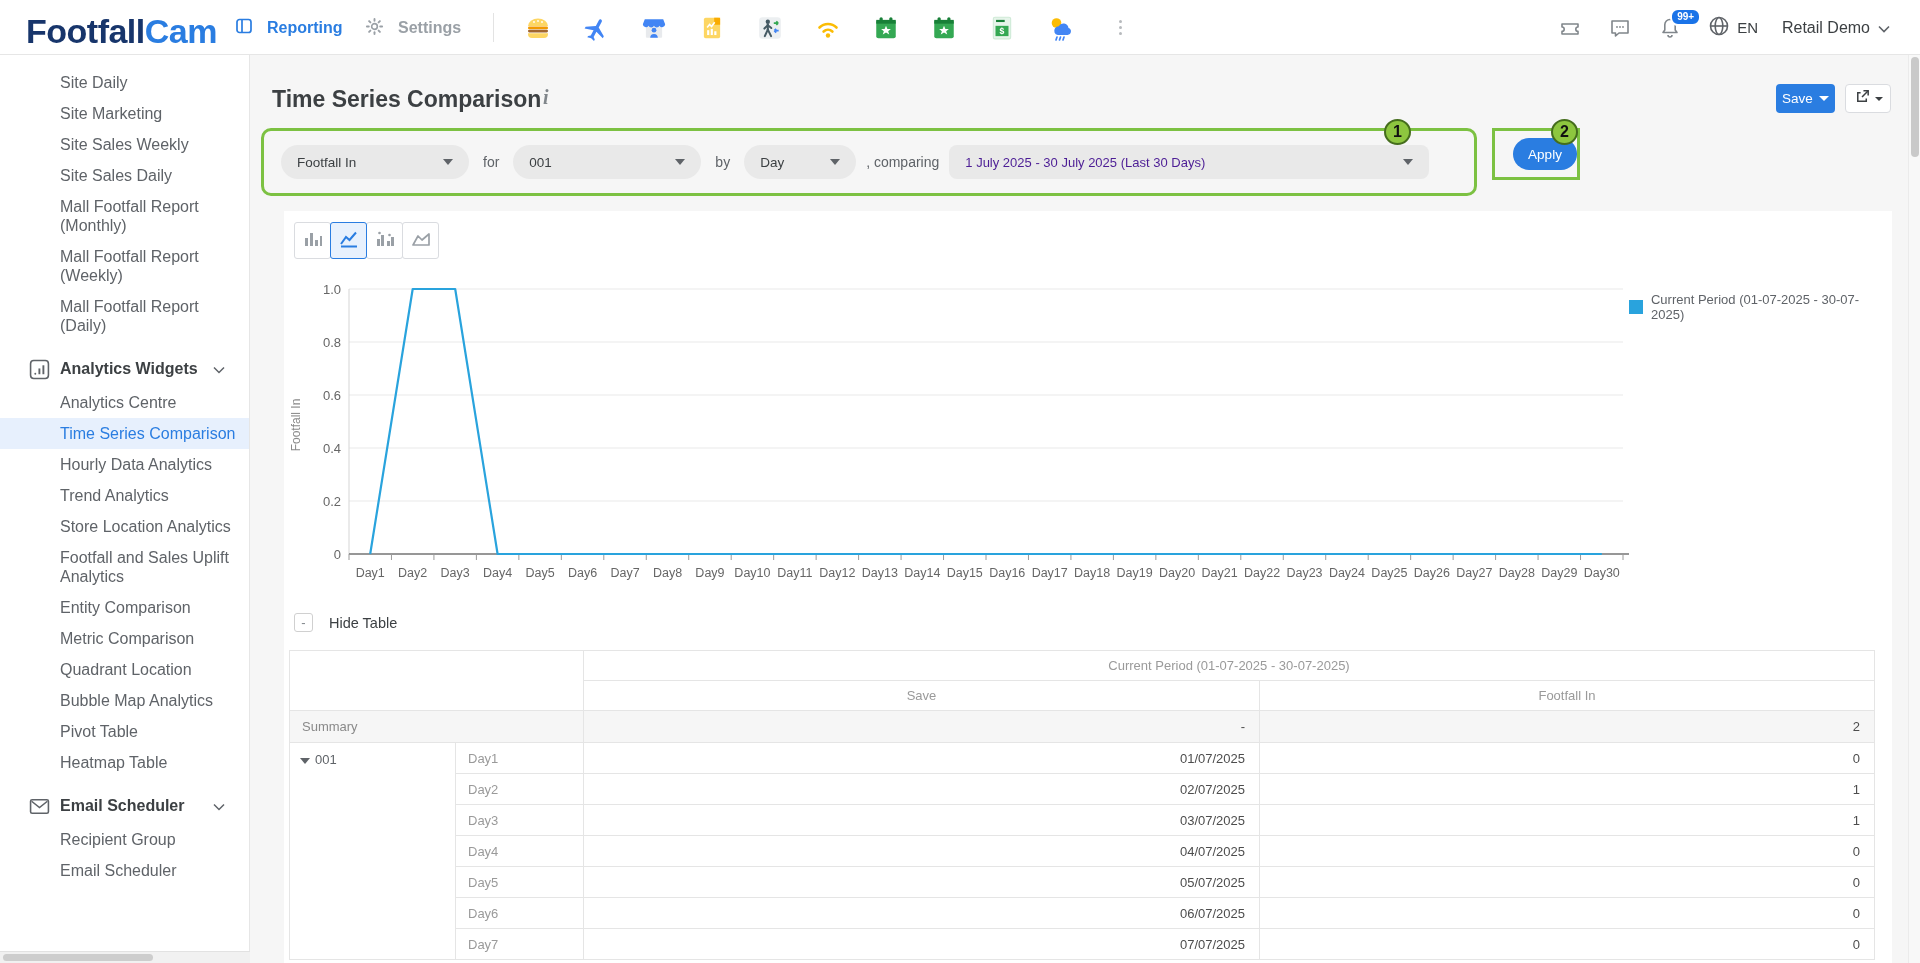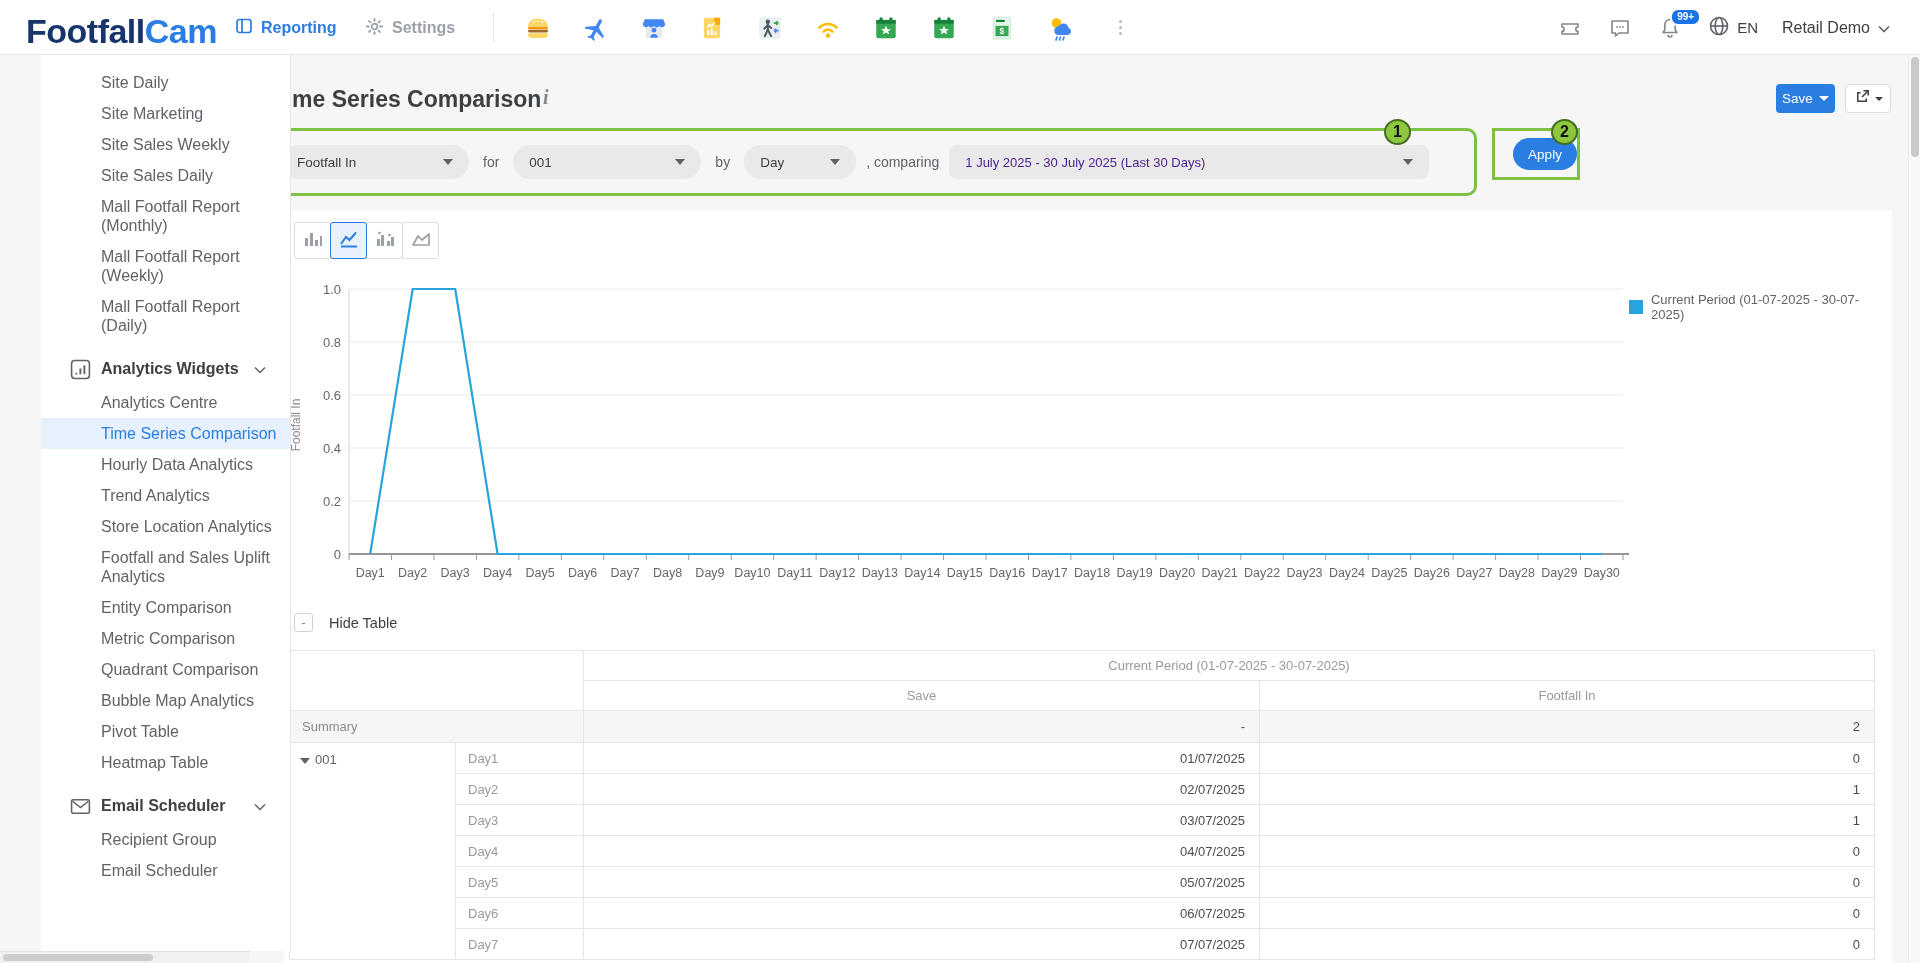--- a/index.html
+++ b/index.html
@@ -3,36 +3,36 @@
 <meta charset="utf-8">
 <style>
   * { margin:0; padding:0; box-sizing:border-box; }
   html,body { width:1920px; height:963px; overflow:hidden; background:#f4f5f5; font-family:"Liberation Sans",sans-serif; }
   .screen { position:relative; width:1920px; height:963px; overflow:hidden; background:#f6f6f6; }
 
   
   header { position:absolute; left:0; top:0; width:1920px; height:55px; background:#fff; border-bottom:1px solid #e6e6e6; z-index:20; }
   .logo { position:absolute; left:26px; top:12px; font-size:34px; font-weight:bold; letter-spacing:-0.5px; color:#17356b; }
   .logo .cam { color:#2a7de1; }
-  .nav-item { position:absolute; top:14px; height:28px; display:flex; align-items:center; gap:8px; font-size:16px; cursor:pointer; }
+  .nav-item { position:absolute; top:14px; height:28px; display:flex; align-items:center; gap:14px; font-size:16px; cursor:pointer; }
   .nav-reporting { left:235px; color:#2a7de1; font-weight:bold; }
   .nav-settings { left:365px; color:#9aa0a6; font-weight:bold; }
   .header-divider { position:absolute; left:493px; top:13px; width:1px; height:29px; background:#e3e3e3; }
   .app-icons { position:absolute; left:524px; top:14px; display:flex; gap:31px; align-items:center; }
   .app-icon { width:27px; height:27px; display:flex; align-items:center; justify-content:center; cursor:pointer; }
   .more-dots { position:absolute; left:1112px; top:14px; width:16px; height:27px; display:flex; flex-direction:column; justify-content:center; align-items:center; gap:3px; cursor:pointer; }
   .more-dots i { width:3px; height:3px; border-radius:50%; background:#b7babd; }
   .hdr-right { position:absolute; right:30px; top:0; height:55px; display:flex; align-items:center; gap:24px; }
   .hdr-ic { position:relative; width:26px; height:26px; display:flex; align-items:center; justify-content:center; cursor:pointer; }
   .notif-badge { position:absolute; top:-7px; left:13px; background:#1a73e8; color:#fff; font-size:10px; font-weight:bold; padding:2px 5px; border-radius:8px; border:2px solid #fff; line-height:1; }
   .lang { display:flex; align-items:center; gap:6px; font-size:15px; color:#3c4043; cursor:pointer; }
   .account { display:flex; align-items:center; gap:8px; font-size:16px; color:#3c4043; cursor:pointer; }
 
   
-  aside { position:absolute; left:0; top:55px; width:250px; height:896px; background:#fff; border-right:1px solid #e6e6e6; padding-top:12px; overflow:hidden; z-index:10;margin-left:41px; }
+  aside { position:absolute; left:0; top:55px; width:250px; height:896px; background:#fff; border-right:1px solid #e6e6e6; padding-top:12px; overflow:hidden; z-index:10; }
   .side-item { padding:6px 10px 6px 60px; font-size:16px; line-height:19px; color:#5f6368; cursor:pointer; }
   .side-item.active { background:#e7f0fd; color:#2a7de1; }
   .side-section { display:flex; align-items:center; margin-top:10px; height:36px; padding-left:28px; cursor:pointer; }
   .side-section .sec-icon { width:22px; height:22px; margin-right:10px; display:flex; align-items:center; justify-content:center; }
   .side-section .sec-label { font-size:16px; font-weight:bold; color:#3c4043; flex:1; }
   .side-section .sec-chev { margin-right:24px; }
   .sidebar-hscroll { position:absolute; left:0; top:951px; width:250px; height:12px; background:#f1f1f1; border-top:1px solid #e2e2e2; z-index:11; }
   .sidebar-hscroll .thumb { position:absolute; left:3px; top:2px; width:150px; height:7px; background:#cdcdcd; border-radius:4px; }
 
   
@@ -283,21 +283,21 @@
           </svg></span>
       </div>
       <div class="side-item"><span>Analytics Centre</span></div>
       <div class="side-item active"><span>Time Series Comparison</span></div>
       <div class="side-item"><span>Hourly Data Analytics</span></div>
       <div class="side-item"><span>Trend Analytics</span></div>
       <div class="side-item"><span>Store Location Analytics</span></div>
       <div class="side-item"><span>Footfall and Sales Uplift Analytics</span></div>
       <div class="side-item"><span>Entity Comparison</span></div>
       <div class="side-item"><span>Metric Comparison</span></div>
-      <div class="side-item"><span>Quadrant Comparison</span></div>
+      <div class="side-item"><span>Quadrant Location</span></div>
       <div class="side-item"><span>Bubble Map Analytics</span></div>
       <div class="side-item"><span>Pivot Table</span></div>
       <div class="side-item"><span>Heatmap Table</span></div>
       <div class="side-section">
         <span class="sec-icon">
           <svg width="21" height="21" viewBox="0 0 20 20">
             <rect x="1.5" y="3.5" width="17" height="13" rx="1.5" fill="none" stroke="#5f6368" stroke-width="1.5"></rect>
             <polyline points="2.5,5 10,11 17.5,5" fill="none" stroke="#5f6368" stroke-width="1.5"></polyline>
           </svg>
         </span>

